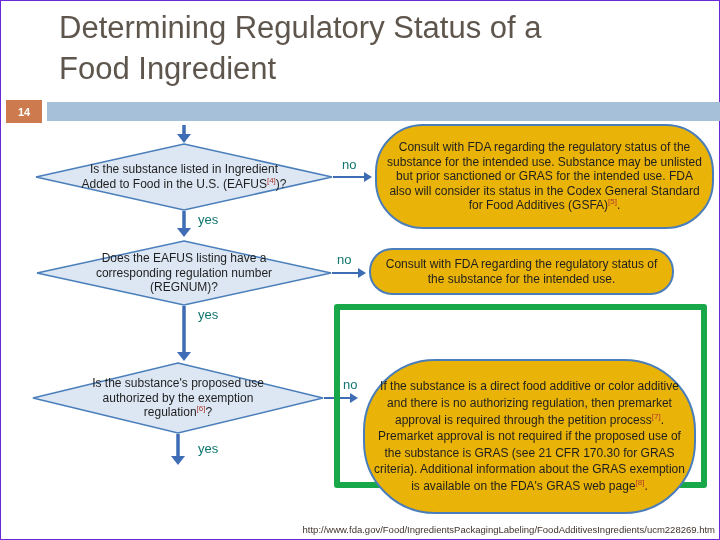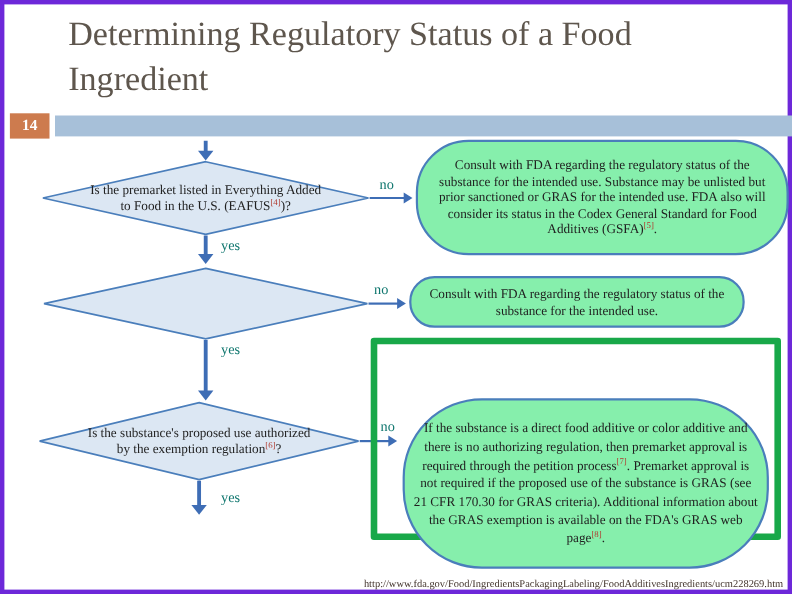--- a/index.html
+++ b/index.html
@@ -1,45 +1,45 @@
 <!DOCTYPE html>
 <html><head>
 <meta charset="utf-8">
 <style>
   html,body{margin:0;padding:0;}
   body{
     width:720px;height:540px;position:relative;overflow:hidden;
     background:#ffffff;
     font-family:"Liberation Sans", sans-serif;
   }
-  .slide{position:absolute;inset:0;background:#fff;border:4px solid #6d28d9;box-sizing:border-box;font-family:Liberation Serif, serif;}
+  .slide{position:absolute;inset:0;background:#fff;border:1px solid #6d28d9;box-sizing:border-box;}
 
   
   .title{
     position:absolute;left:58px;top:6px;width:545px;
     font-size:31px;line-height:41px;color:#5e564d;letter-spacing:0px;
   }
   .slide-num{
     position:absolute;left:5px;top:99px;width:36px;height:23px;
-    background:#cd7b4e;color:#ffffff;font-size:14px;font-weight:bold;
+    background:#cd7b4e;color:#ffffff;font-size:11px;font-weight:bold;
     display:flex;align-items:center;justify-content:center;
   }
   .header-bar{
     position:absolute;left:46px;top:101px;width:674px;height:19px;
     background:#a7c0d9;
   }
 
   
   .fc-svg{position:absolute;left:0;top:0;z-index:1;}
   .shape-text{
     position:absolute;z-index:3;display:flex;align-items:center;justify-content:center;
     text-align:center;font-size:12px;line-height:14.6px;color:#1f1f1f;
   }
   .rbox{
-    position:absolute;z-index:2;background:#86efac;border:2px solid #4a7ebb;
+    position:absolute;z-index:2;background:#eab308;border:2px solid #4a7ebb;
     box-sizing:border-box;display:flex;align-items:center;justify-content:center;
     text-align:center;font-size:12px;line-height:14.6px;color:#1f1f1f;
   }
   .rbox .inner{width:100%;}
   .b1{left:374px;top:123px;width:339px;height:105px;border-radius:48px;padding:2px 10px;}
   .b2{left:368px;top:247px;width:305px;height:47px;border-radius:23px;padding:0 14px;}
   .bigbox{left:362px;top:318px;width:333px;height:155px;border-radius:72px;padding:2px 8px;line-height:16.6px;z-index:4;margin-top:40px;}
   .bottombox{left:37px;top:467px;width:294px;height:52px;border-radius:26px;padding:0 10px;line-height:16px;}
 
   .greenbox{
@@ -105,21 +105,24 @@
       <polygon points="349,392 349,402 357,397" stroke="none"></polygon>
     </g>
 
     <g stroke="#3e6db5" fill="#3e6db5">
       <line x1="177" y1="433" x2="177" y2="456" stroke-width="3.5"></line>
       <polygon points="170,455 184,455 177,464" stroke="none"></polygon>
     </g>
   </svg>
 
   <div class="shape-text" style="left:75px;top:147px;width:216px;height:58px;">
-    <div class="inner"><span>Is the premarket listed in Everything Added to Food in the U.S. (EAFUS</span><sup class="ref">[4]</sup><span>)?</span></div>
+    <div class="inner"><span>Is the substance listed in Ingredient Added to Food in the U.S. (EAFUS</span><sup class="ref">[4]</sup><span>)?</span></div>
+  </div>
+  <div class="shape-text" style="left:77px;top:244px;width:212px;height:56px;">
+    <div class="inner"><span>Does the EAFUS listing have a corresponding regulation number (REGNUM)?</span></div>
   </div>
   <div class="shape-text" style="left:72px;top:366px;width:210px;height:62px;">
     <div class="inner"><span>Is the substance's proposed use authorized by the exemption regulation</span><sup class="ref">[6]</sup><span>?</span></div>
   </div>
 
   <div class="rbox b1">
     <div class="inner"><span>Consult with FDA regarding the regulatory status of the substance for the intended use. Substance may be unlisted but prior sanctioned or GRAS for the intended use. FDA also will consider its status in the Codex General Standard for Food Additives (GSFA)</span><sup class="ref">[5]</sup><span>.</span></div>
   </div>
   <div class="rbox b2">
     <div class="inner"><span>Consult with FDA regarding the regulatory status of the substance for the intended use.</span></div>

